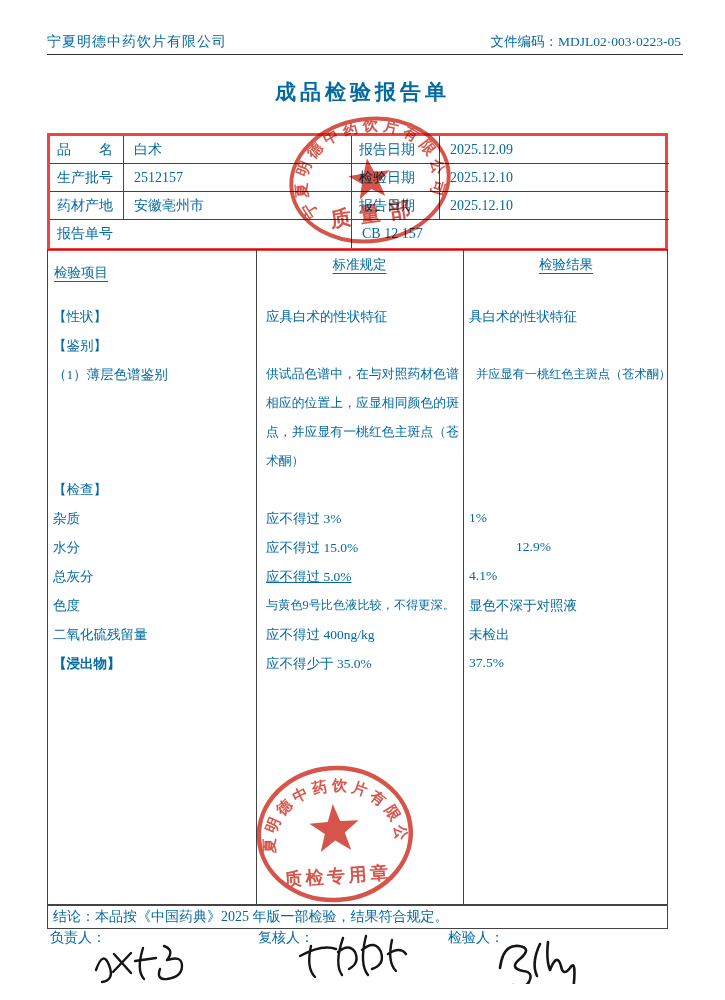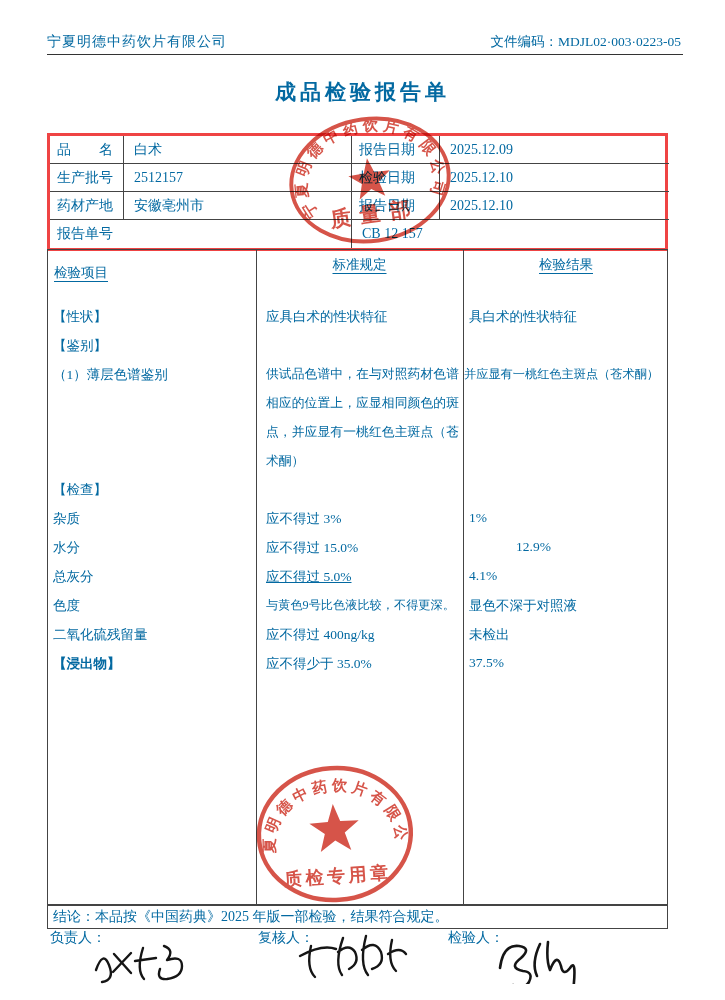--- a/index.html
+++ b/index.html
@@ -96,21 +96,21 @@
     <div class="line col-head center" style="left:415px; width:206px; top:6px;">检验结果</div>
 
     <div class="line" style="left:5px;   top:58px;">【性状】</div>
     <div class="line" style="left:218px; top:58px;">应具白术的性状特征</div>
     <div class="line" style="left:421px; top:58px;">具白术的性状特征</div>
 
     <div class="line" style="left:5px; top:87px;">【鉴别】</div>
 
     <div class="line" style="left:5px; top:116px;">（1）薄层色谱鉴别</div>
     <div class="para" style="left:218px; top:110px; width:193px;">供试品色谱中，在与对照药材色谱相应的位置上，应显相同颜色的斑点，并应显有一桃红色主斑点（苍术酮）</div>
-    <div class="line sm" style="left:416px; top:116px;text-align:center;">并应显有一桃红色主斑点（苍术酮）</div>
+    <div class="line sm" style="left:428px; top:116px;text-align:center;">并应显有一桃红色主斑点（苍术酮）</div>
 
     <div class="line" style="left:5px; top:231px;">【检查】</div>
 
     <div class="line" style="left:5px;   top:260px;">杂质</div>
     <div class="line" style="left:218px; top:260px;">应不得过 3%</div>
     <div class="line" style="left:421px; top:260px;">1%</div>
 
     <div class="line" style="left:5px;   top:289px;">水分</div>
     <div class="line" style="left:218px; top:289px;">应不得过 15.0%</div>
     <div class="line" style="left:421px; top:289px;margin-left:47px;">12.9%</div>

